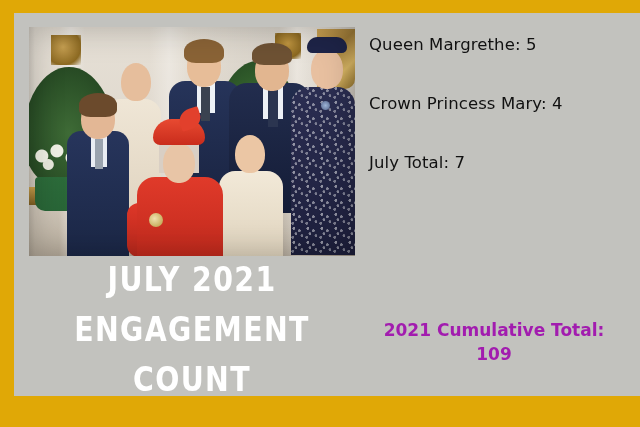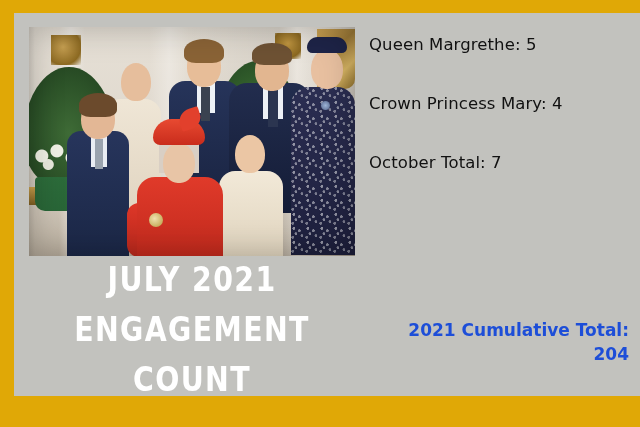--- a/index.html
+++ b/index.html
@@ -153,23 +153,23 @@
   
   #stats{position:absolute;left:355px;top:22px;width:262px;}
   .stat{
     font-family:"DejaVu Sans",sans-serif;
     font-size:16.5px;color:#111111;letter-spacing:.1px;
     margin:0 0 40px 0;white-space:nowrap;
   }
   .stat.last{margin-bottom:0;}
   #cumulative{
     position:absolute;left:345px;top:305px;width:270px;
-    text-align:right;
+    text-align:center;
     font-family:"DejaVu Sans",sans-serif;
-    font-weight:bold;font-size:17px;color:#1d4ed8;line-height:1.42;
+    font-weight:bold;font-size:17px;color:#a21caf;line-height:1.42;
   }
   
   #title{
     position:absolute;left:18px;top:250px;width:320px;
     text-align:center;color:#FFFFFF;
     font-family:"DejaVu Sans",sans-serif;
     font-weight:bold;font-size:33px;line-height:1.0;
     letter-spacing:1.6px;
     text-transform:uppercase;
     transform:scaleX(.86);transform-origin:50% 0;
@@ -236,26 +236,26 @@
       <div class="ph q-head head"></div>
       <div class="ph q-hat"></div>
       <div class="ph q-hatfeather"></div>
 
       <div class="ph photo-vig"></div>
     </div>
 
     <div id="stats">
       <p class="stat">Queen Margrethe: 5</p>
       <p class="stat">Crown Princess Mary: 4</p>
-      <p class="stat last">October Total: 7</p>
+      <p class="stat last">July Total: 7</p>
     </div>
 
     <div id="cumulative">
       <div>2021 Cumulative Total:</div>
-      <div>204</div>
+      <div>109</div>
     </div>
 
     <div id="title">
       <span class="tl">July 2021</span>
       <span class="tl">Engagement</span>
       <span class="tl">Count</span>
     </div>
 
   </div>
 </div>

